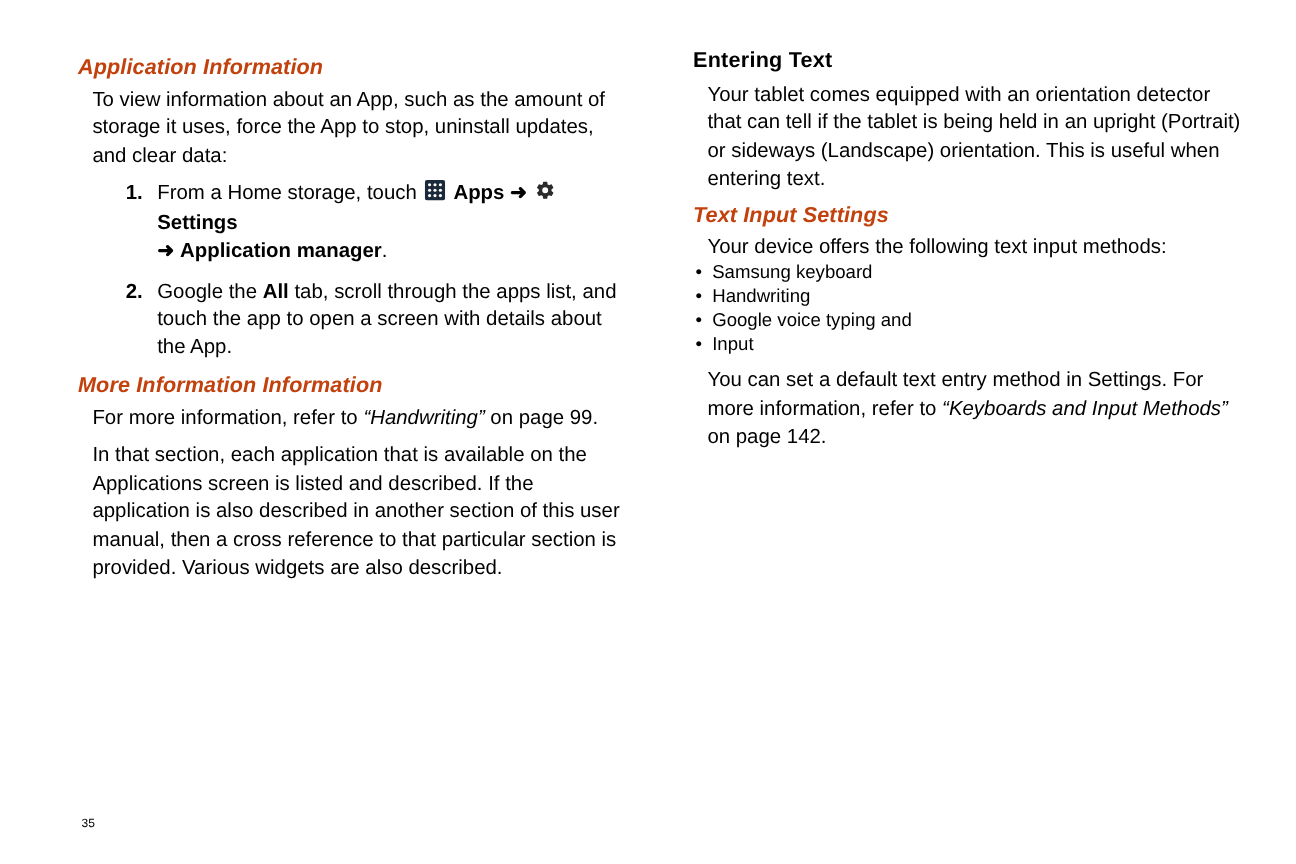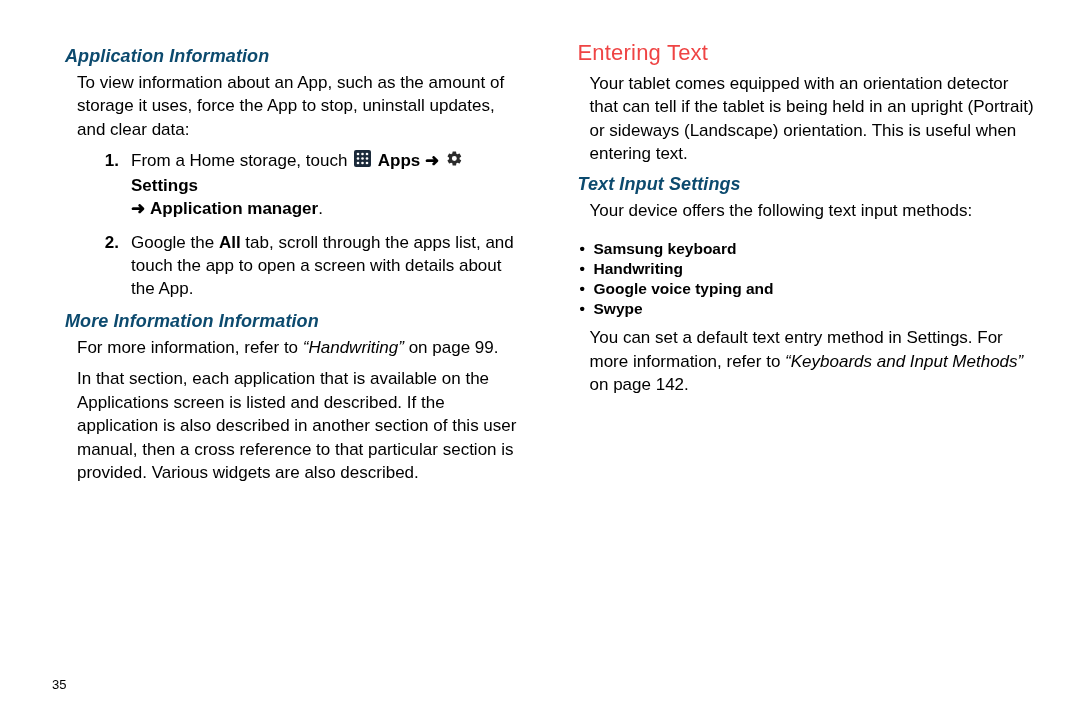--- a/index.html
+++ b/index.html
@@ -16,29 +16,29 @@
   .page {
     display: flex;
     padding: 40px 40px 20px 65px;
     gap: 50px;
   }
   .col {
     flex: 1;
     min-width: 0;
   }
   h2.section {
-    color: #ef4444;
-    font-weight: 400;
-    font-size: 22px;
+    color: #000000;
+    font-weight: 700;
+    font-size: 18px;
     margin: 0 0 6px 0;
     letter-spacing: 0.2px;
     font-stretch: condensed;
   }
   h3.subsection {
-    color: #0c4a6e;
+    color: #c2410c;
     font-style: italic;
     font-weight: 900;
     font-size: 18px;
     margin: 6px 0 4px 0;
     letter-spacing: 0.1px;
     font-stretch: condensed;
   }
   p {
     margin: 2px 0 8px 0;
     line-height: 1.38;
@@ -77,34 +77,33 @@
   ul.bullets {
     list-style: none;
     padding: 0;
     margin: 2px 0 8px 0;
   }
   ul.bullets > li {
     position: relative;
     padding-left: 16px;
     margin: 2px 0;
     font-size: 15.5px;
-    font-weight: bold;
   }
   ul.bullets > li::before {
     content: "•";
     position: absolute;
     left: 2px;
     top: 0;
   }
   .arrow { font-weight: 700; }
   .pagenum {
     position: absolute;
-    left: 52px;
+    left: 68px;
     bottom: 28px;
-    font-size: 13px;
+    font-size: 10px;
   }
 </style>
 </head>
 <body>
 
 <div class="page">
 
   <div class="col">
     <h3 class="subsection">Application Information</h3>
     <p class="indent">To view information about an App, such as the amount of storage it uses, force the App to stop, uninstall updates, and clear data:</p>
@@ -156,26 +155,26 @@
       <span>For more information, refer to </span><span class="ital-q">“Handwriting”</span><span> on page 99.</span>
     </p>
     <p class="indent">In that section, each application that is available on the Applications screen is listed and described. If the application is also described in another section of this user manual, then a cross reference to that particular section is provided. Various widgets are also described.</p>
   </div>
 
   <div class="col">
     <h2 class="section">Entering Text</h2>
     <p class="indent">Your tablet comes equipped with an orientation detector that can tell if the tablet is being held in an upright (Portrait) or sideways (Landscape) orientation. This is useful when entering text.</p>
 
     <h3 class="subsection">Text Input Settings</h3>
-    <p class="indent" style="margin-bottom:18px">Your device offers the following text input methods:</p>
+    <p class="indent" style="margin-bottom:2px">Your device offers the following text input methods:</p>
     <ul class="bullets indent">
       <li>Samsung keyboard</li>
       <li>Handwriting</li>
       <li>Google voice typing and</li>
-      <li>Swype</li>
+      <li>Input</li>
     </ul>
     <p class="indent">
       <span>You can set a default text entry method in Settings. For more information, refer to </span><span class="ital-q">“Keyboards and Input Methods”</span><span> on page 142.</span>
     </p>
   </div>
 
 </div>
 
 <div class="pagenum">35</div>
 

